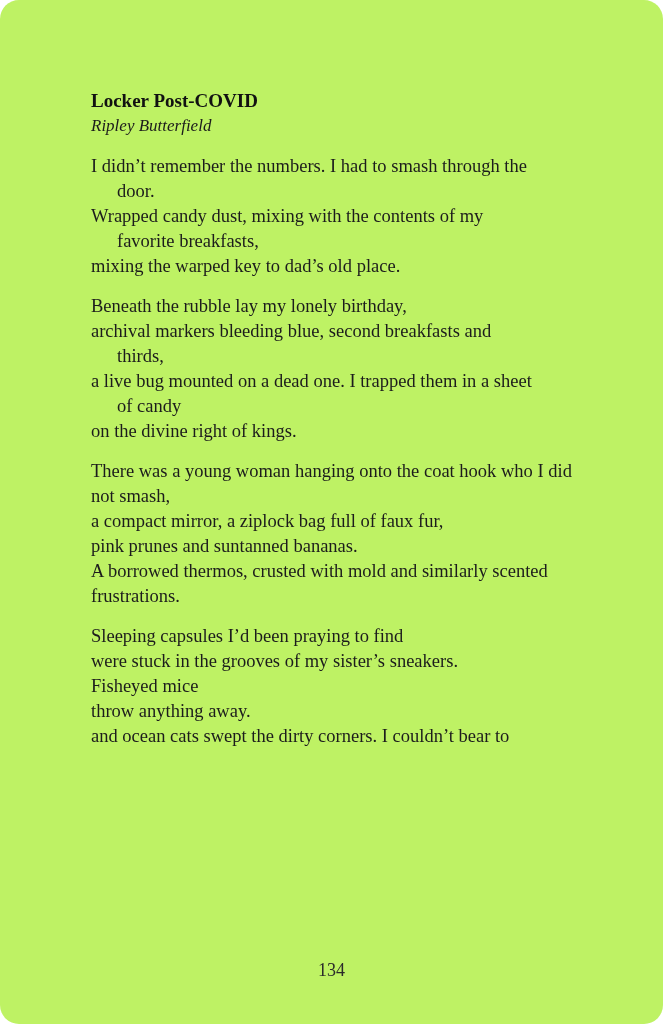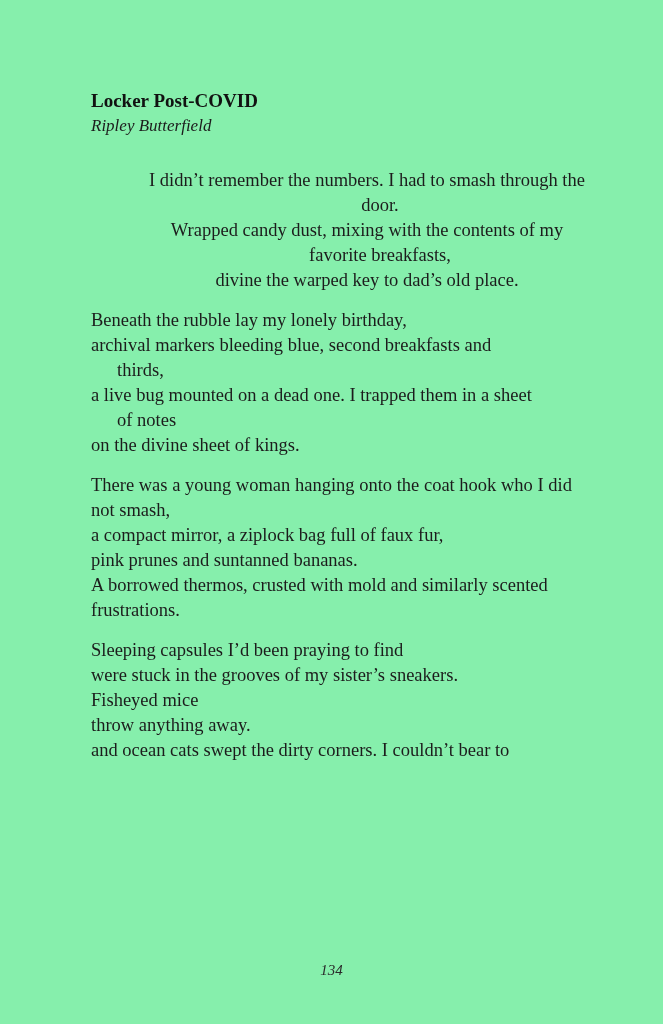--- a/index.html
+++ b/index.html
@@ -4,24 +4,25 @@
 <style>
   html, body {
     margin: 0;
     padding: 0;
     background: #ffffff;
   }
   .page {
     position: relative;
     width: 663px;
     height: 1024px;
-    background: #86efac;
+    background: #bef264;
     color: #1c1c1c;
     font-family: "Liberation Serif", "DejaVu Serif", serif;
     overflow: hidden;
+    border-radius: 19px;
   }
   .content {
     position: absolute;
     left: 91px;
     top: 88px;
     right: 20px;
   }
   .poem-title {
     margin: 0;
     font-size: 19px;
@@ -33,71 +34,69 @@
     margin: 0;
     font-size: 17px;
     line-height: 25px;
     font-style: italic;
     color: #1c1c1c;
   }
   .stanza {
     margin: 0;
   }
   .stanza.first {
-    margin-top: 30px;
-    text-align: center;
+    margin-top: 16px;
   }
   .stanza + .stanza {
     margin-top: 15px;
   }
   .line {
     font-size: 18.5px;
     line-height: 25px;
     white-space: pre;
     color: #1c1c1c;
   }
   .line.indent {
     padding-left: 26px;
   }
   .page-number {
     position: absolute;
     top: 960px;
     left: 0;
     width: 100%;
     text-align: center;
-    font-size: 15px;
+    font-size: 18px;
     line-height: 20px;
     color: #2a2a2a;
-    font-style: italic;
   }
 </style>
 </head>
 <body>
 
 <div class="page">
   <div class="content">
 
     <h1 class="poem-title">Locker Post-COVID</h1>
     <div class="poem-author">Ripley Butterfield</div>
 
     <div class="stanza first">
       <div class="line">I didn’t remember the numbers. I had to smash through the</div>
       <div class="line indent">door.</div>
       <div class="line">Wrapped candy dust, mixing with the contents of my</div>
       <div class="line indent">favorite breakfasts,</div>
-      <div class="line">divine the warped key to dad’s old place.</div>
+      <div class="line">mixing the warped key to dad’s old place.</div>
     </div>
 
     <div class="stanza">
       <div class="line">Beneath the rubble lay my lonely birthday,</div>
       <div class="line">archival markers bleeding blue, second breakfasts and</div>
       <div class="line indent">thirds,</div>
       <div class="line">a live bug mounted on a dead one. I trapped them in a sheet</div>
-      <div class="line indent">of notes</div>
-      <div class="line">on the divine sheet of kings.</div>
+      <div class="line indent">of candy</div>
+      <div class="line">on the divine right of kings.</div>
     </div>
 
     <div class="stanza">
       <div class="line">There was a young woman hanging onto the coat hook who I did</div>
       <div class="line">not smash,</div>
       <div class="line">a compact mirror, a ziplock bag full of faux fur,</div>
       <div class="line">pink prunes and suntanned bananas.</div>
       <div class="line">A borrowed thermos, crusted with mold and similarly scented</div>
       <div class="line">frustrations.</div>
     </div>

